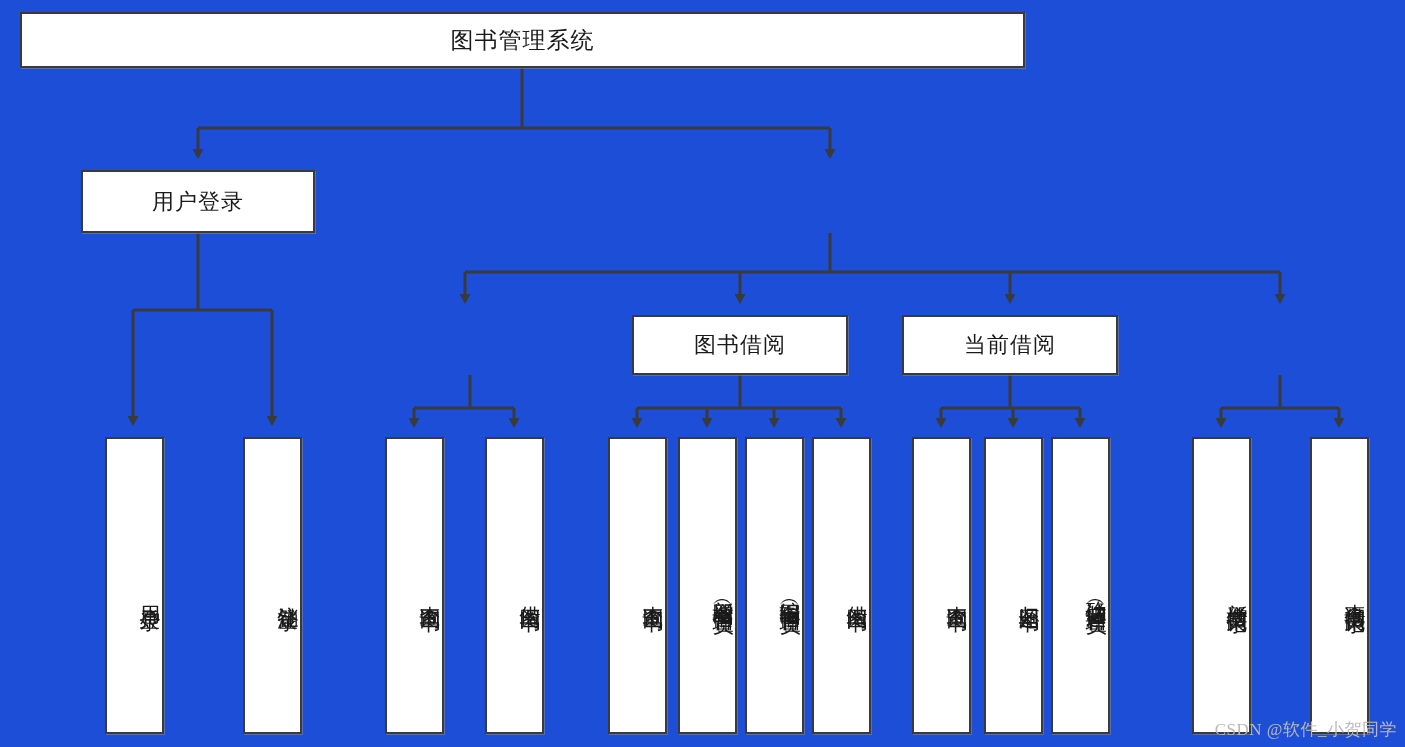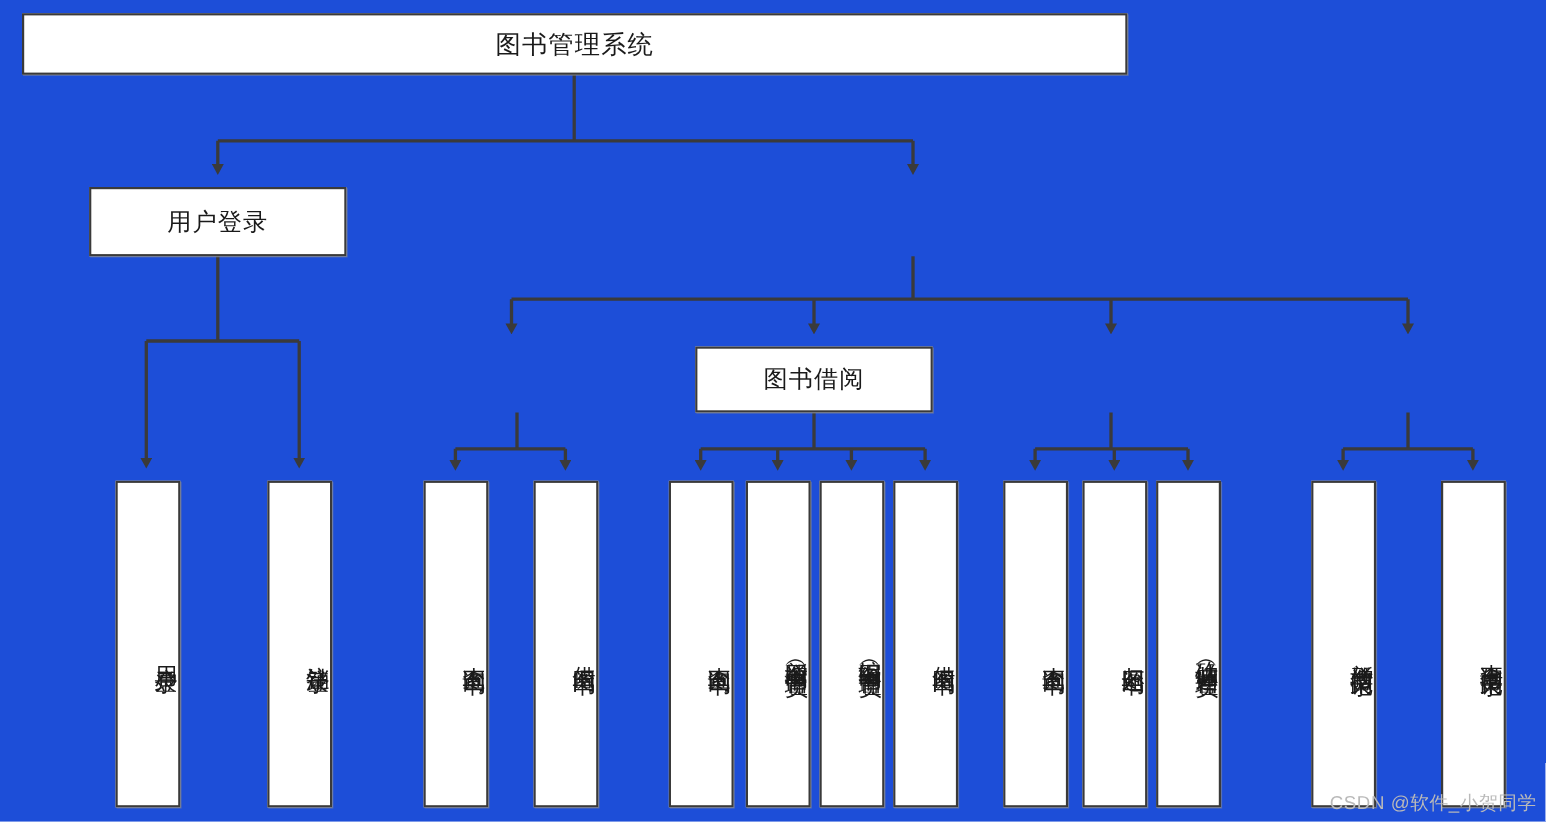--- a/index.html
+++ b/index.html
@@ -63,20 +63,21 @@
     display: block;
   }
   .watermark {
     position: absolute;
     right: 8px;
     bottom: 6px;
     font-size: 17px;
     color: #b9b9b9;
     white-space: nowrap;
     letter-spacing: 0.5px;
+    font-family: Liberation Serif, serif;
   }
 </style>
 </head>
 <body>
 
 <div id="diagram-root">
 
   <svg class="connectors" viewBox="0 0 1405 747" xmlns="http://www.w3.org/2000/svg">
     <defs>
       <marker id="arrow" markerWidth="10" markerHeight="11" refX="1" refY="5.5" orient="auto" markerUnits="userSpaceOnUse">
@@ -131,20 +132,23 @@
     <span>图书管理系统</span>
   </div>
 
   <div class="node node-h" style="left:81px;top:170px;width:234px;height:63px;">
     <span>用户登录</span>
   </div>
 
   <div class="node node-h" style="left:632px;top:315px;width:216px;height:60px;">
     <span>图书借阅</span>
   </div>
+  <div class="node node-h" style="left:902px;top:315px;width:216px;height:60px;">
+    <span>当前借阅</span>
+  </div>
 
   <div class="node node-v" style="left:105px;top:437px;width:59px;height:297px;">
     <span class="vtext">用户登录</span>
   </div>
   <div class="node node-v" style="left:243px;top:437px;width:59px;height:297px;">
     <span class="vtext">注销登录</span>
   </div>
   <div class="node node-v" style="left:385px;top:437px;width:59px;height:297px;">
     <span class="vtext">查询图书</span>
   </div>

